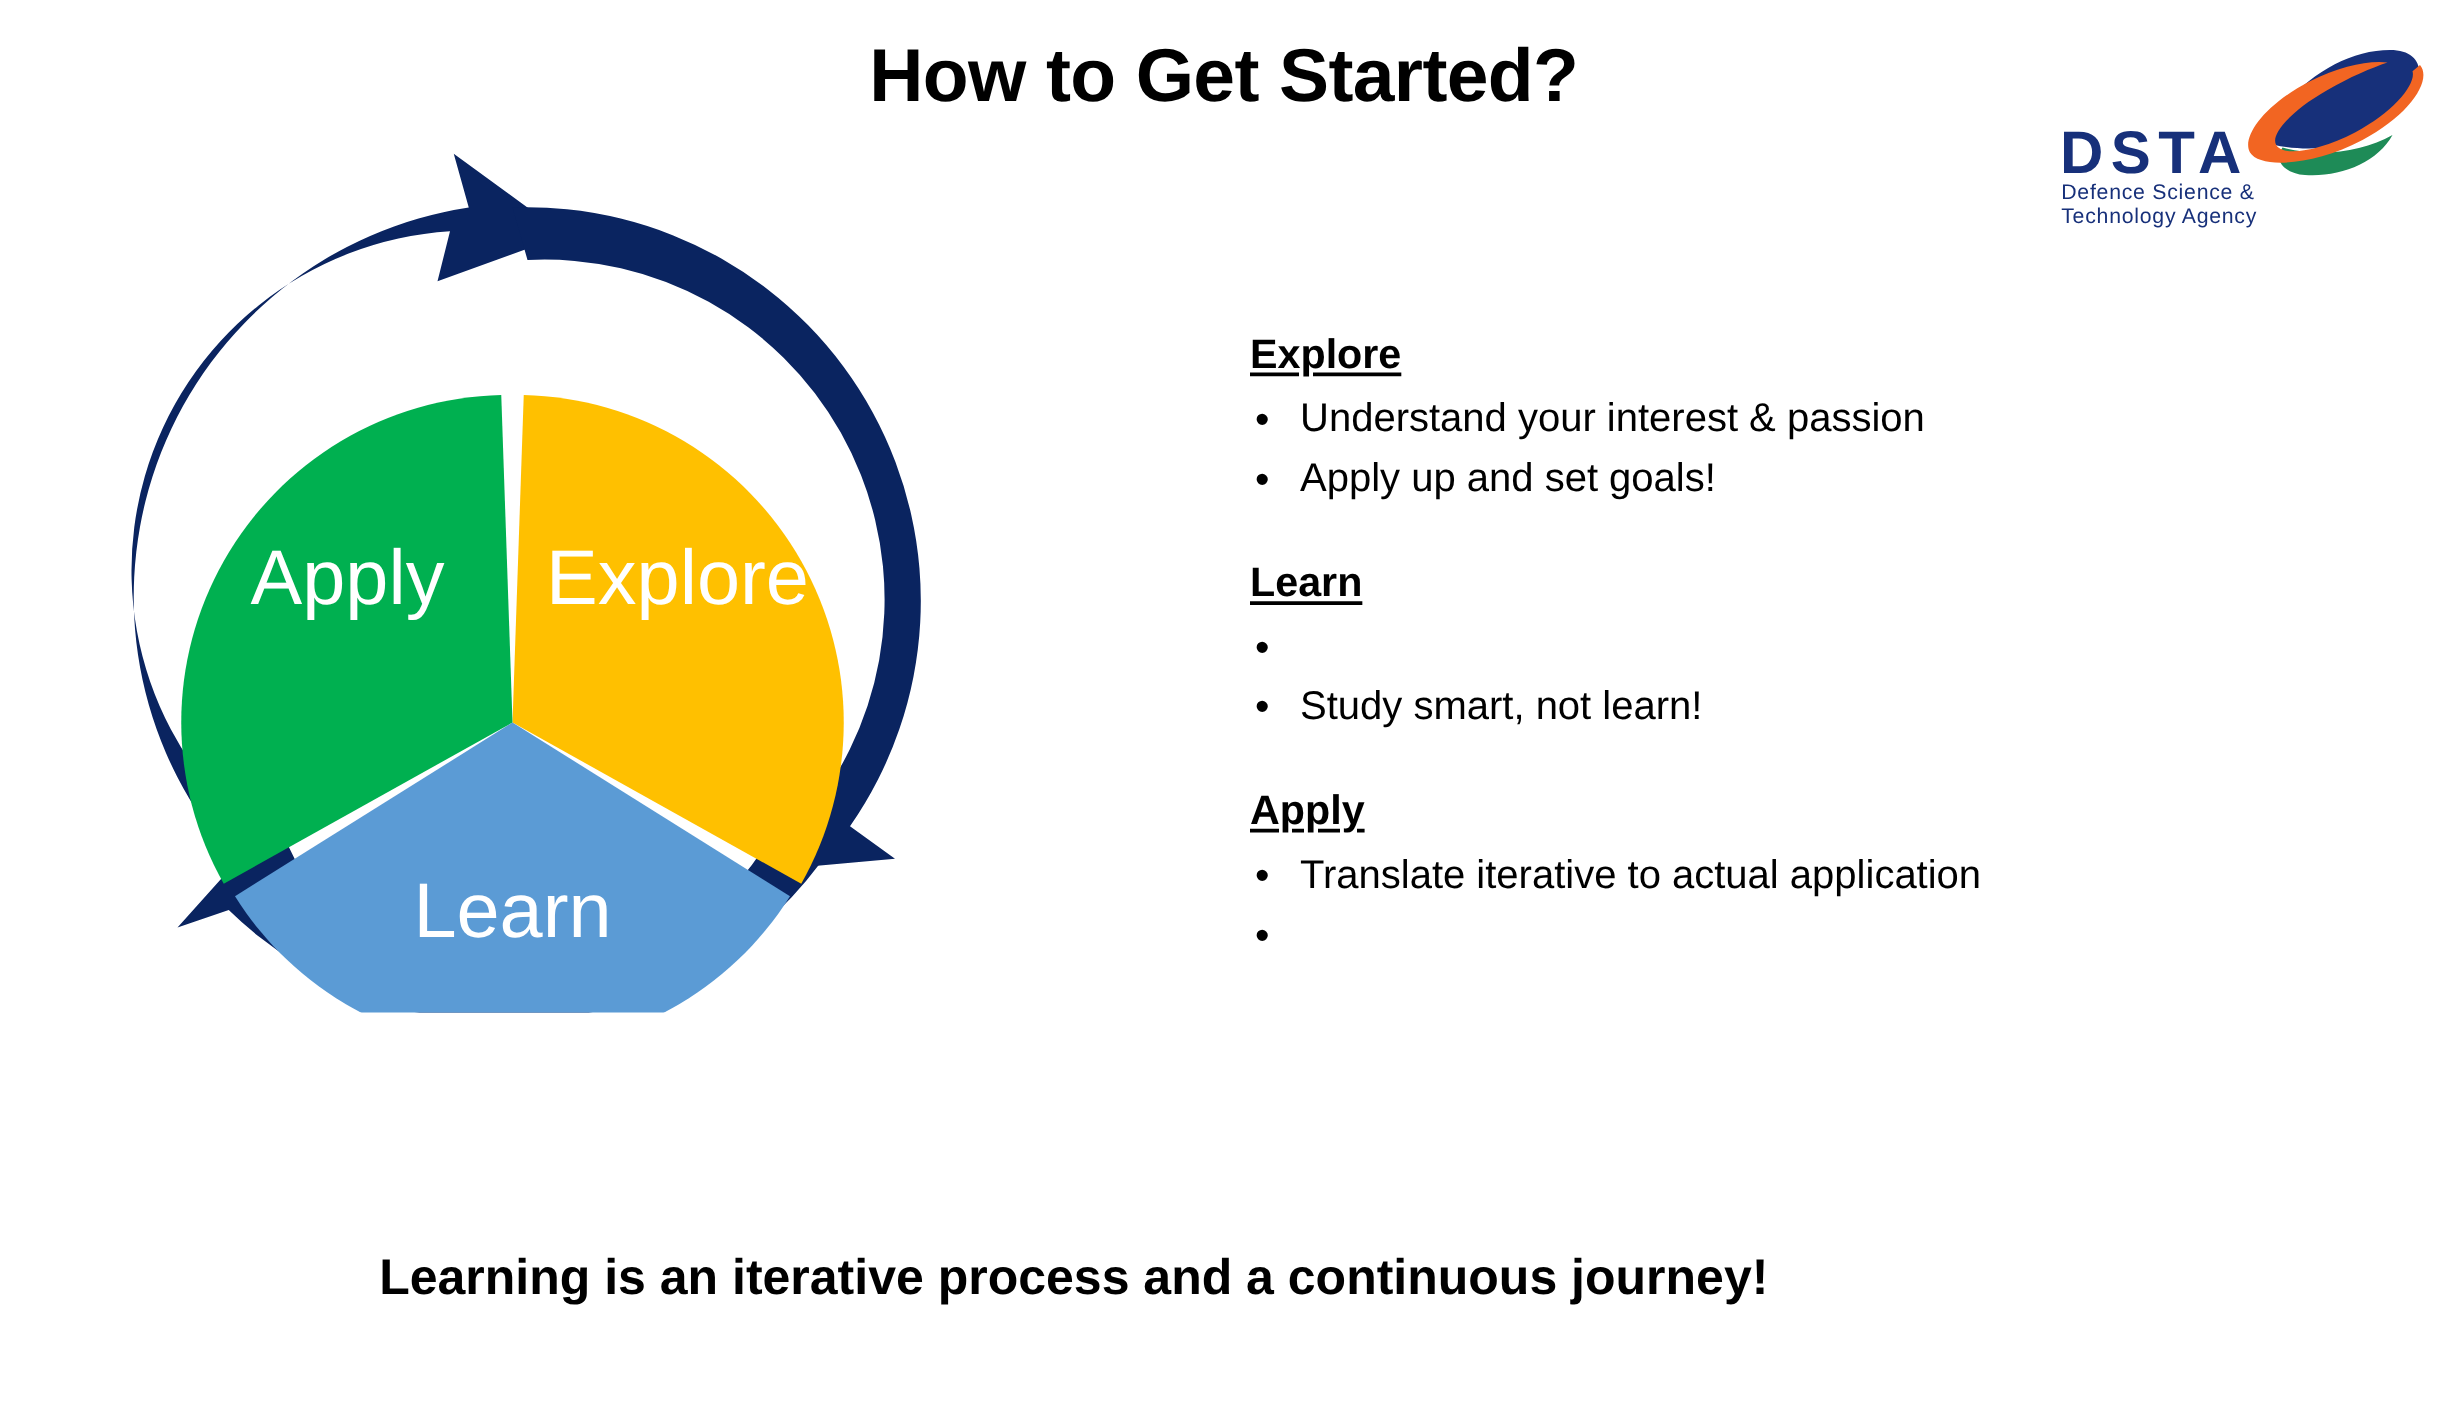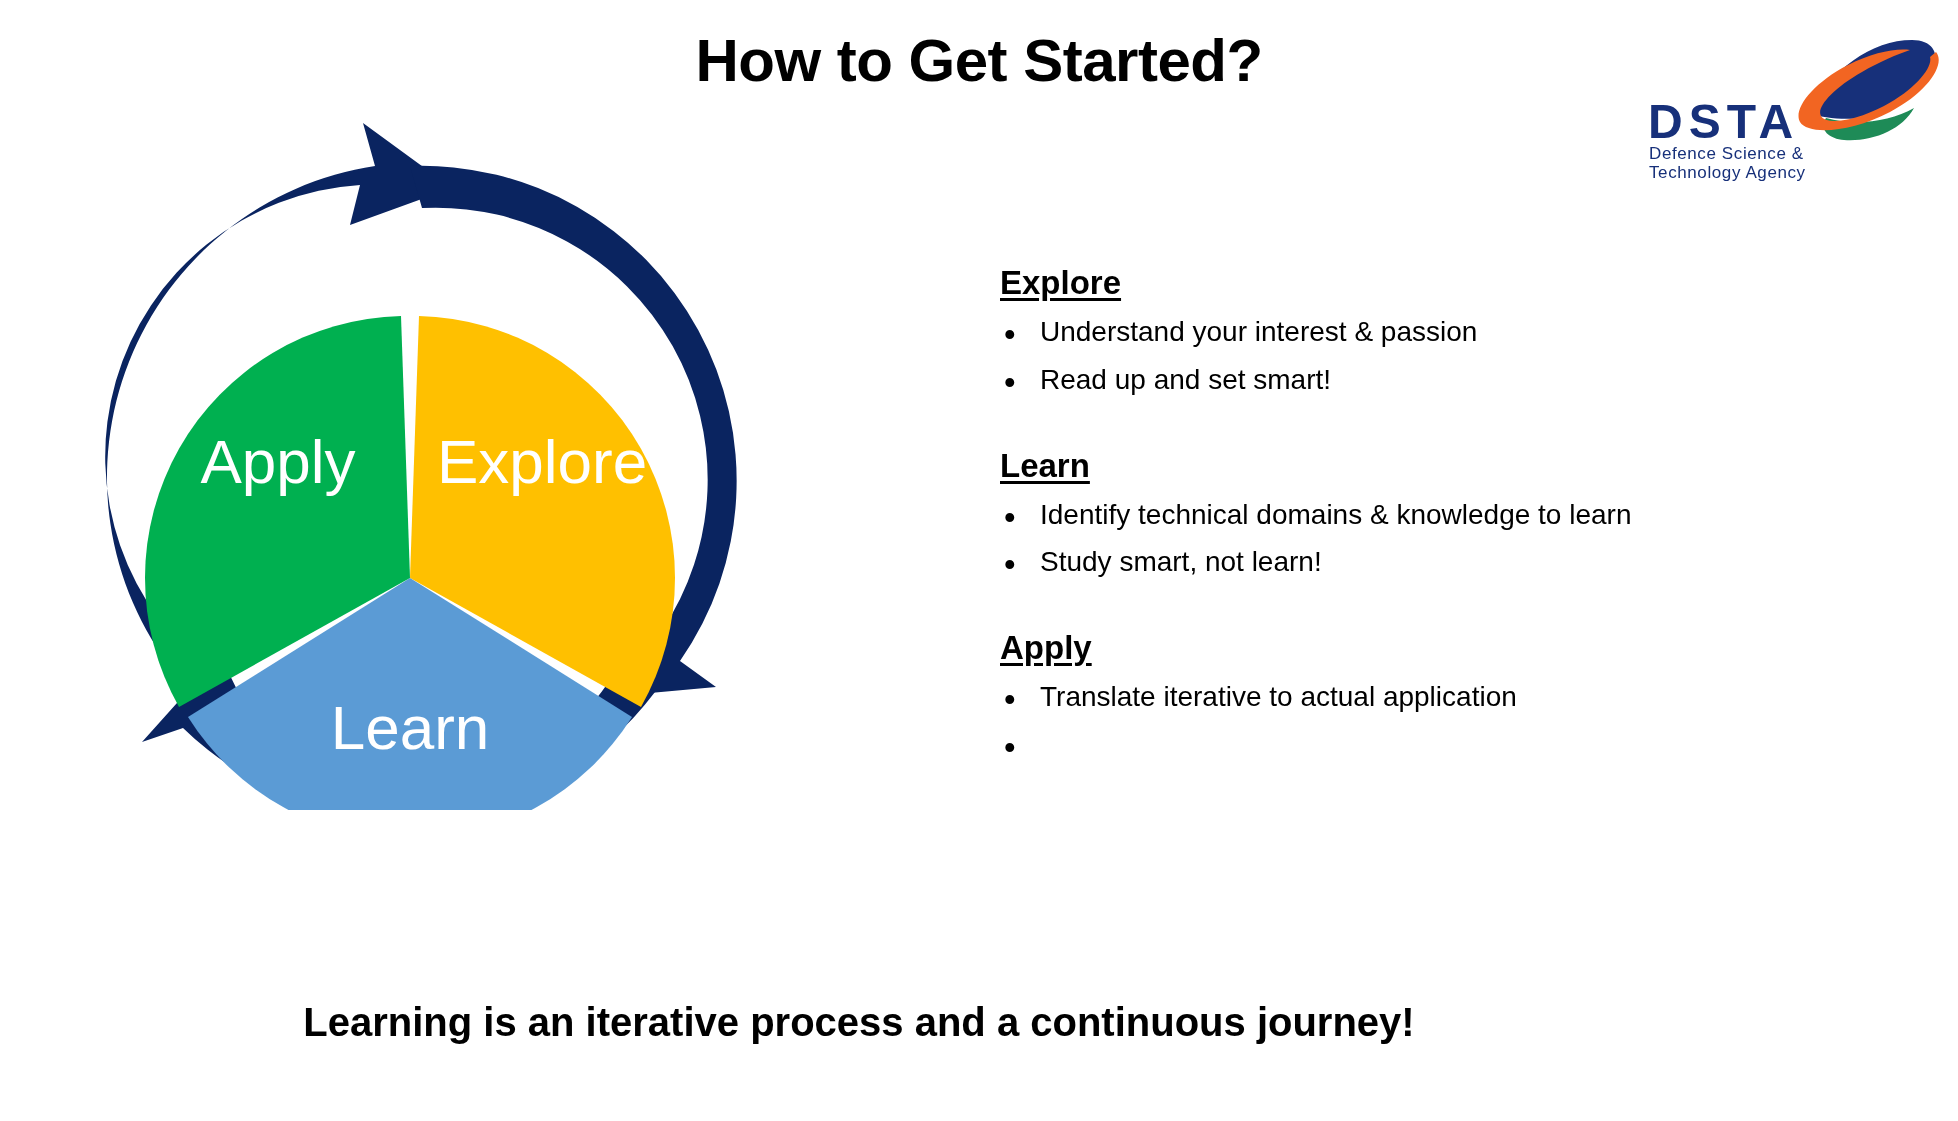--- a/index.html
+++ b/index.html
@@ -94,21 +94,21 @@
   .bullet-dot {
     width: 40px;
     flex: 0 0 40px;
     font-size: 33px;
     line-height: 1.33;
     text-align: left;
     padding-left: 4px;
     box-sizing: border-box;
   }
   .bullet-text {
-    font-size: 28px;
+    font-size: 32px;
     line-height: 1.33;
     white-space: nowrap;
   }
 
   
   #footer-caption {
     position: absolute;
     left: 0;
     top: 1000px;
     width: 1718px;
@@ -194,29 +194,28 @@
   <div id="details">
 
     <div class="detail-group">
       <div class="group-heading">Explore</div>
       <div class="bullet-row">
         <span class="bullet-dot">•</span>
         <span class="bullet-text">Understand your interest &amp; passion</span>
       </div>
       <div class="bullet-row">
         <span class="bullet-dot">•</span>
-        <span class="bullet-text">Read up and set smart!</span>
+        <span class="bullet-text">Apply up and set goals!</span>
       </div>
     </div>
 
     <div class="detail-group">
       <div class="group-heading">Learn</div>
       <div class="bullet-row">
         <span class="bullet-dot">•</span>
-        <span class="bullet-text">Identify technical domains &amp; knowledge to learn</span>
       </div>
       <div class="bullet-row">
         <span class="bullet-dot">•</span>
         <span class="bullet-text">Study smart, not learn!</span>
       </div>
     </div>
 
     <div class="detail-group">
       <div class="group-heading">Apply</div>
       <div class="bullet-row">

